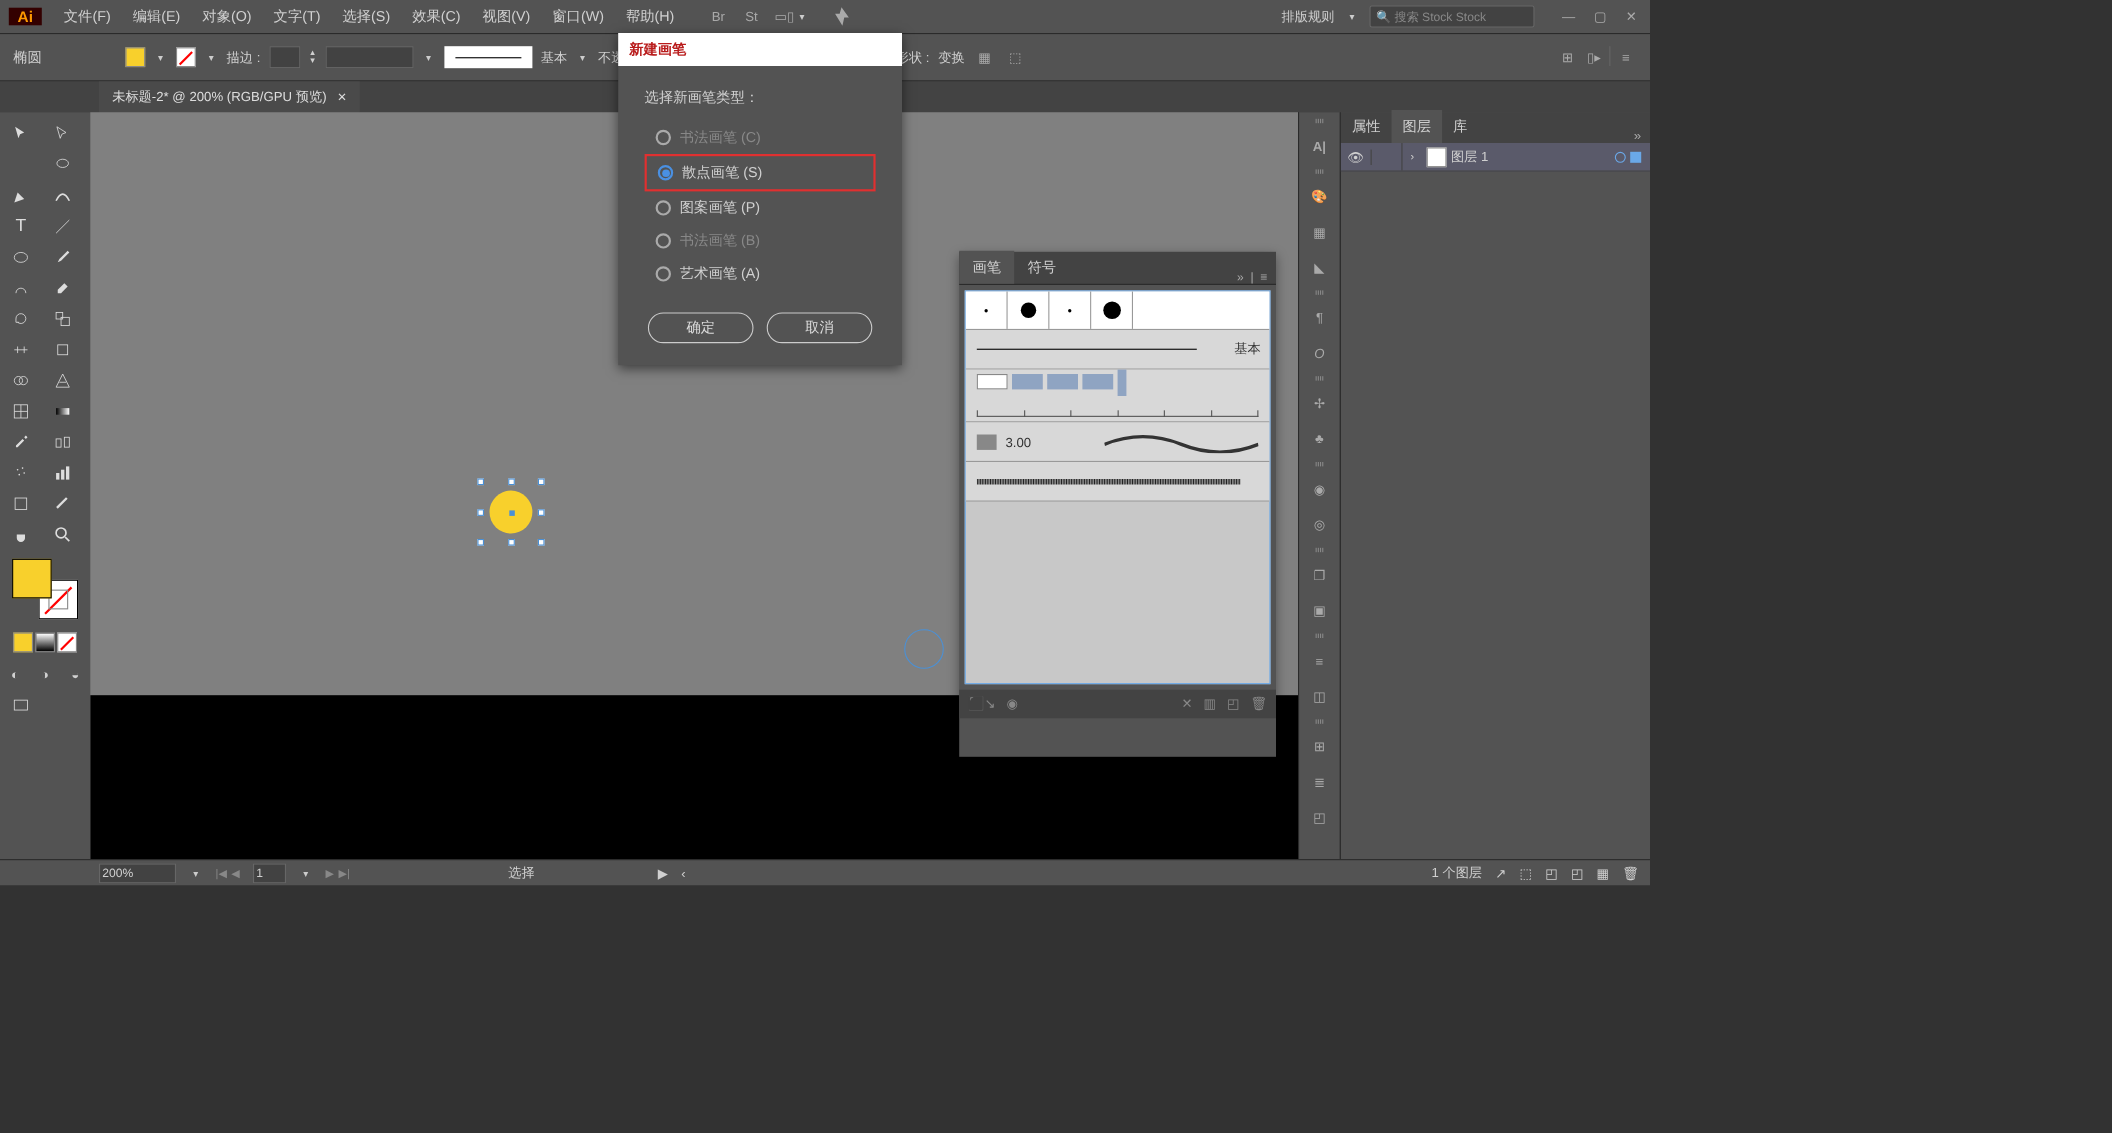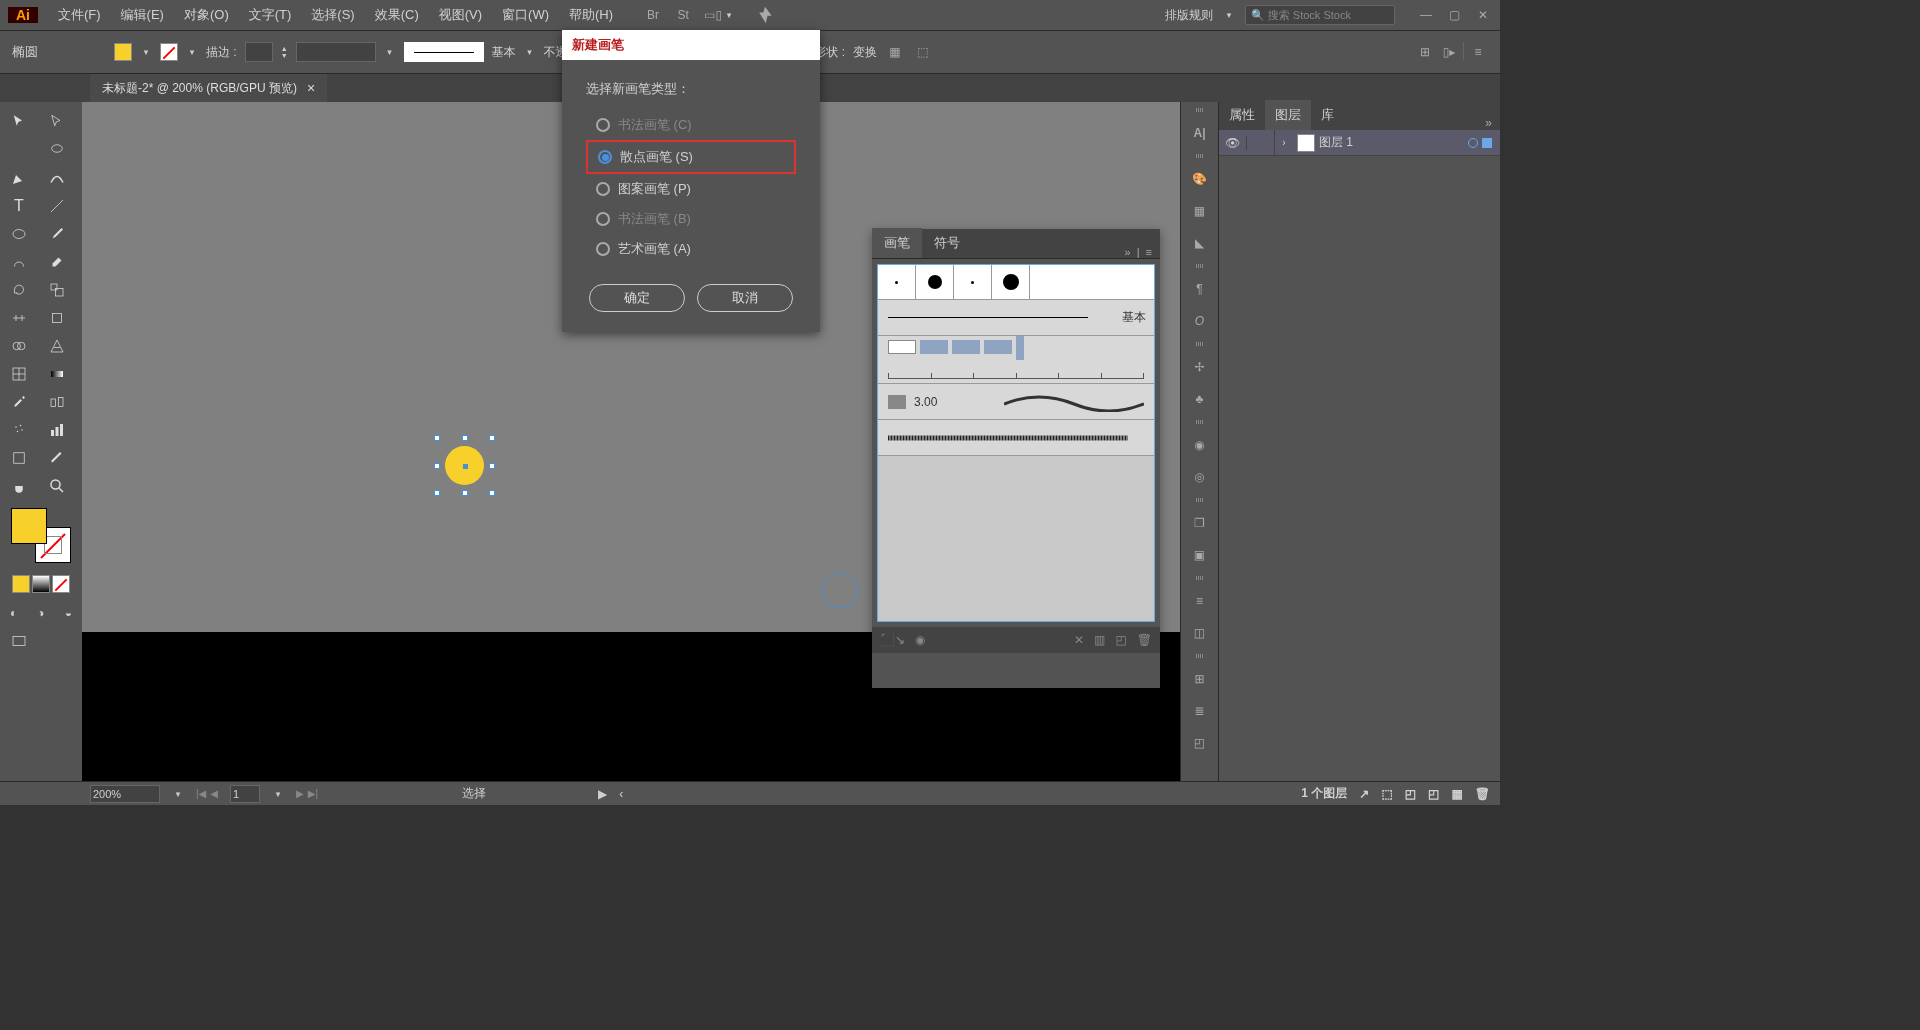--- a/index.html
+++ b/index.html
@@ -113,21 +113,21 @@
 .layer-chevron { width: 18px; text-align: center; font-size: 10px; }
 .layer-thumb { width: 18px; height: 18px; background: #fff; border: 1px solid #888; margin: 0 4px; }
 .layer-indicator { margin-left: auto; display: flex; align-items: center; gap: 4px; padding-right: 8px; }
 .layer-ring { width: 10px; height: 10px; border: 1.5px solid #6aa8e8; border-radius: 50%; }
 .layer-sq { width: 10px; height: 10px; background: #6aa8e8; }
 
 
 .statusbar { position: absolute; bottom: 0; left: 0; right: 0; height: 24px; background: #535353; border-top: 1px solid #2a2a2a; display: flex; align-items: center; padding: 0 10px; gap: 12px; }
 .zoom-input { width: 70px; background: #424242; border: 1px solid #666; color: #d0d0d0; padding: 2px; font-size: 11px; margin-left: 80px; }
 .nav-btns { display: flex; gap: 4px; color: #888; font-size: 10px; }
-.status-right { margin-left: auto; display: flex; gap: 12px; align-items: center; font-weight: bold; }
+.status-right { margin-left: auto; display: flex; gap: 12px; align-items: center; }
 .sep { width: 1px; height: 18px; background: #666; }
 </style>
 </head>
 <body>
 
 <div class="menubar">
   <div class="app-logo">Ai</div>
   <div class="menu-item">文件(F)</div>
   <div class="menu-item">编辑(E)</div>
   <div class="menu-item">对象(O)</div>

